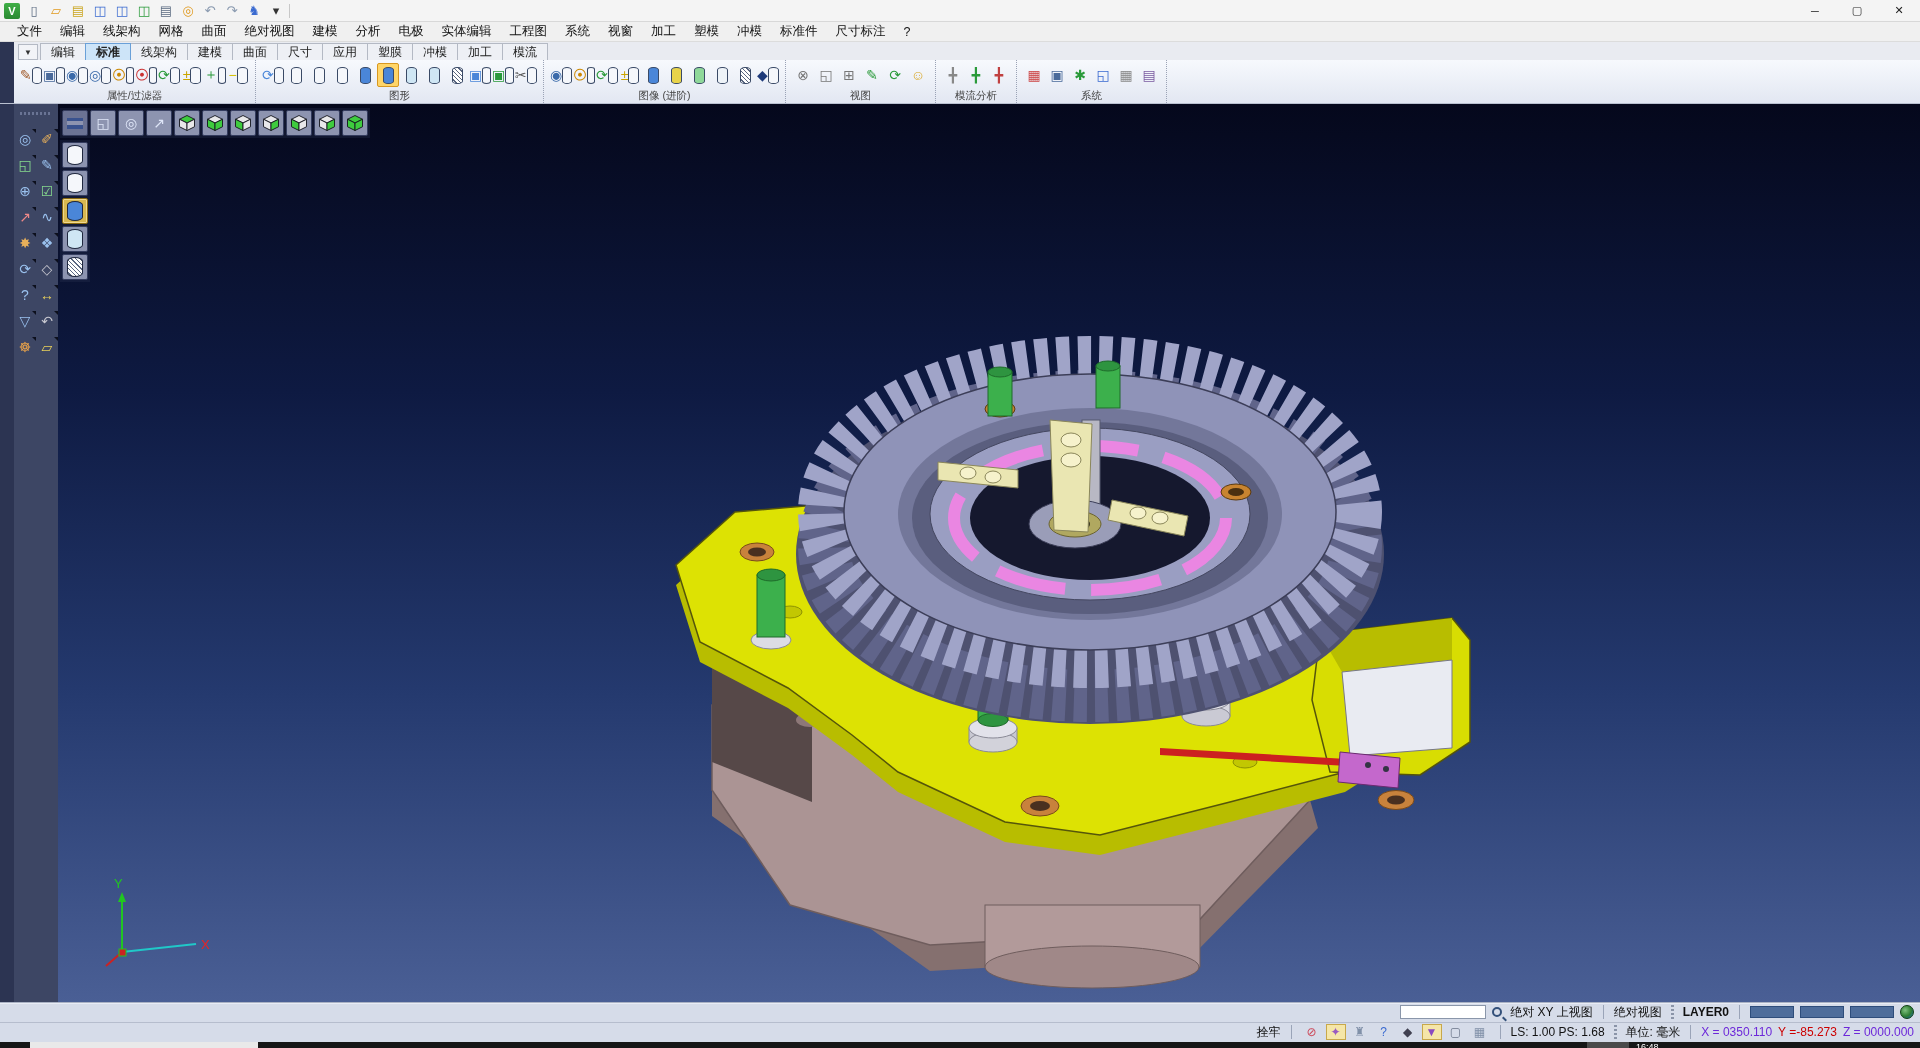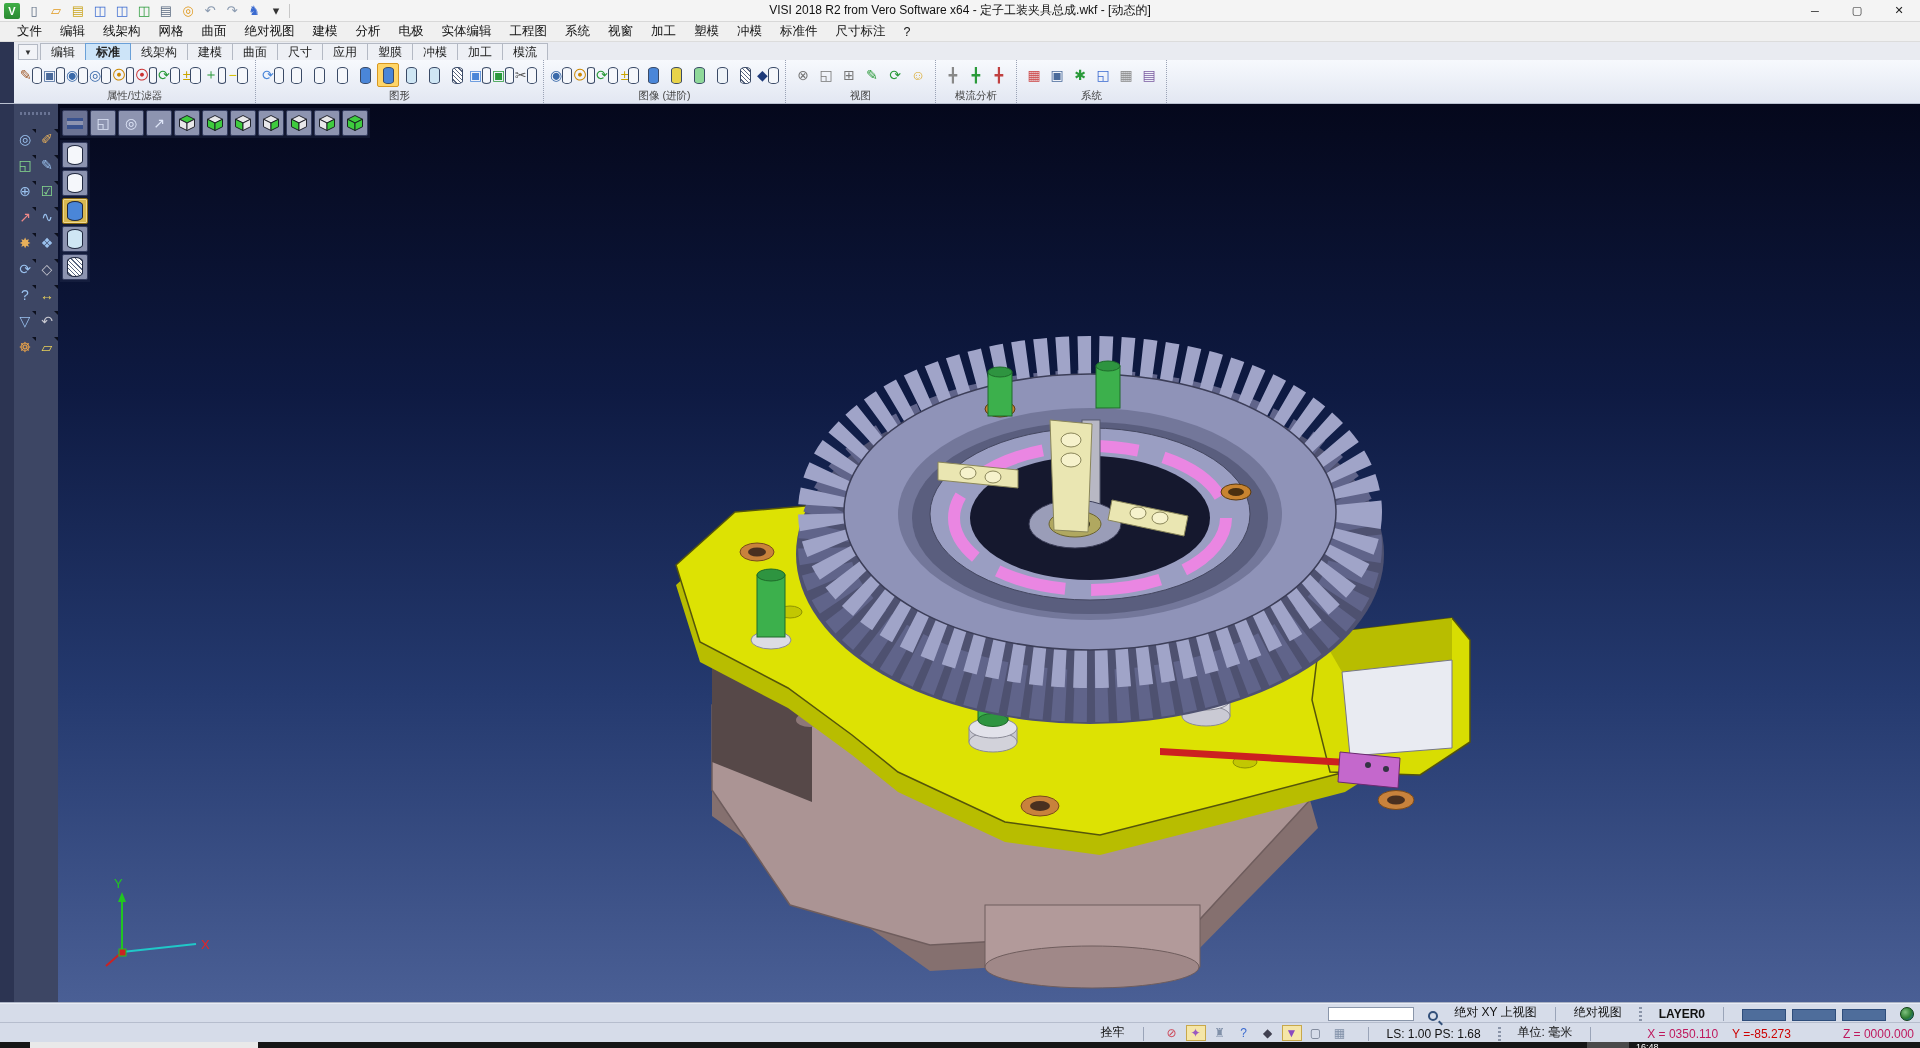--- a/index.html
+++ b/index.html
@@ -64,33 +64,33 @@
   .cube-left .f-left { fill:#3ecb3e; }
   .cube-right .f-right,.cube-all .f-right { fill:#3ecb3e; }
   .shadecyl { width:16px; height:20px; border:1.5px solid #20283f; border-radius:8px / 4px; }
 
   .model-svg { position:absolute; inset:0; width:100%; height:100%; pointer-events:none; }
 
   
   .statusbar { height:40px; background:#d6dce9; border-top:1px solid #aab2c4; display:flex; flex-direction:column; font-size:12px; }
   .sb-row { height:20px; display:flex; align-items:center; padding:0 6px; }
   .sb-row1 { border-bottom:1px solid #b6bdcd; box-shadow:0 1px 0 #e8ecf5 inset; }
-  .sb-right { margin-left:auto; display:flex; align-items:flex-end; gap:14px; }
+  .sb-right { margin-left:auto; display:flex; align-items:center; gap:6px; }
   .sb-sep { width:1px; height:14px; background:#9aa4b8; margin:0 4px; }
   .sb-dot-sep { width:3px; height:14px; background:repeating-linear-gradient(#8a94a8 0 2px,transparent 2px 4px); margin:0 3px; }
   .sb-text { color:#111; white-space:nowrap; }
   .layer-label { font-weight:bold; }
   .swatch { width:44px; height:12px; border:1px solid #2e4d7b; }
   .globe { width:14px; height:14px; border-radius:50%; background:radial-gradient(circle at 35% 35%,#7ec07e,#2e7d32 55%,#1565c0); border:1px solid #0d3d12; }
   .search-box { width:86px; height:14px; background:#fff; border:1px solid #8a96aa; }
   .mag { position:relative; width:10px; height:10px; border:2px solid #33507a; border-radius:50%; margin-right:2px; }
   .mag::after { content:""; position:absolute; width:5px; height:2px; background:#33507a; transform:rotate(45deg); left:8px; top:9px; }
   .sb-icon { width:20px; height:16px; display:flex; align-items:center; justify-content:center; font-size:12px; border:1px solid transparent; }
   .sb-icon.hl { background:#f5e6a8; border-color:#c8a84a; }
-  .coord-x,.coord-z { color:#be185d;margin-left:38px; } .coord-y { color:#cc0000; }
+  .coord-x,.coord-z { color:#6d28d9; } .coord-y { color:#cc0000; }
 
   
   .taskbar { height:6px; background:#161616; position:relative; overflow:hidden; }
   .tb-box { position:absolute; left:30px; top:0; width:228px; height:6px; background:#e9e9e9; }
   .tb-btn { position:absolute; left:1587px; top:0; width:42px; height:6px; background:#4a4a4a; }
   .tb-time { position:absolute; left:1636px; top:0; color:#fff; font-size:9px; line-height:10px; }
 </style>
 </head>
 <body>
 
@@ -107,21 +107,20 @@
         <span class="gi" style="color: rgb(58, 106, 208);">◫</span>
         <span class="gi" style="color: rgb(42, 154, 58);">◫</span>
         <span class="gi" style="color: rgb(90, 106, 128);">▤</span>
         <span class="gi" style="color: rgb(224, 154, 32);">◎</span>
         <span class="gi" style="color: rgb(138, 154, 176);">↶</span>
         <span class="gi" style="color: rgb(138, 154, 176);">↷</span>
         <span class="gi" style="color: rgb(58, 106, 208);">♞</span>
         <span class="gi" style="color: rgb(51, 51, 51);">▾</span>
       </div>
     <span class="qat-sep"></span>
-    <div class="title-text">VISI 2018 R2 from Vero Software x64 - 定子工装夹具总成.wkf - [动态的]</div>
     <div class="wincontrols">
       <div class="winbtn">─</div>
       <div class="winbtn">▢</div>
       <div class="winbtn close">✕</div>
     </div>
   </div>
 
   <div class="menubar">
 
   <span class="menu-item">文件</span>

